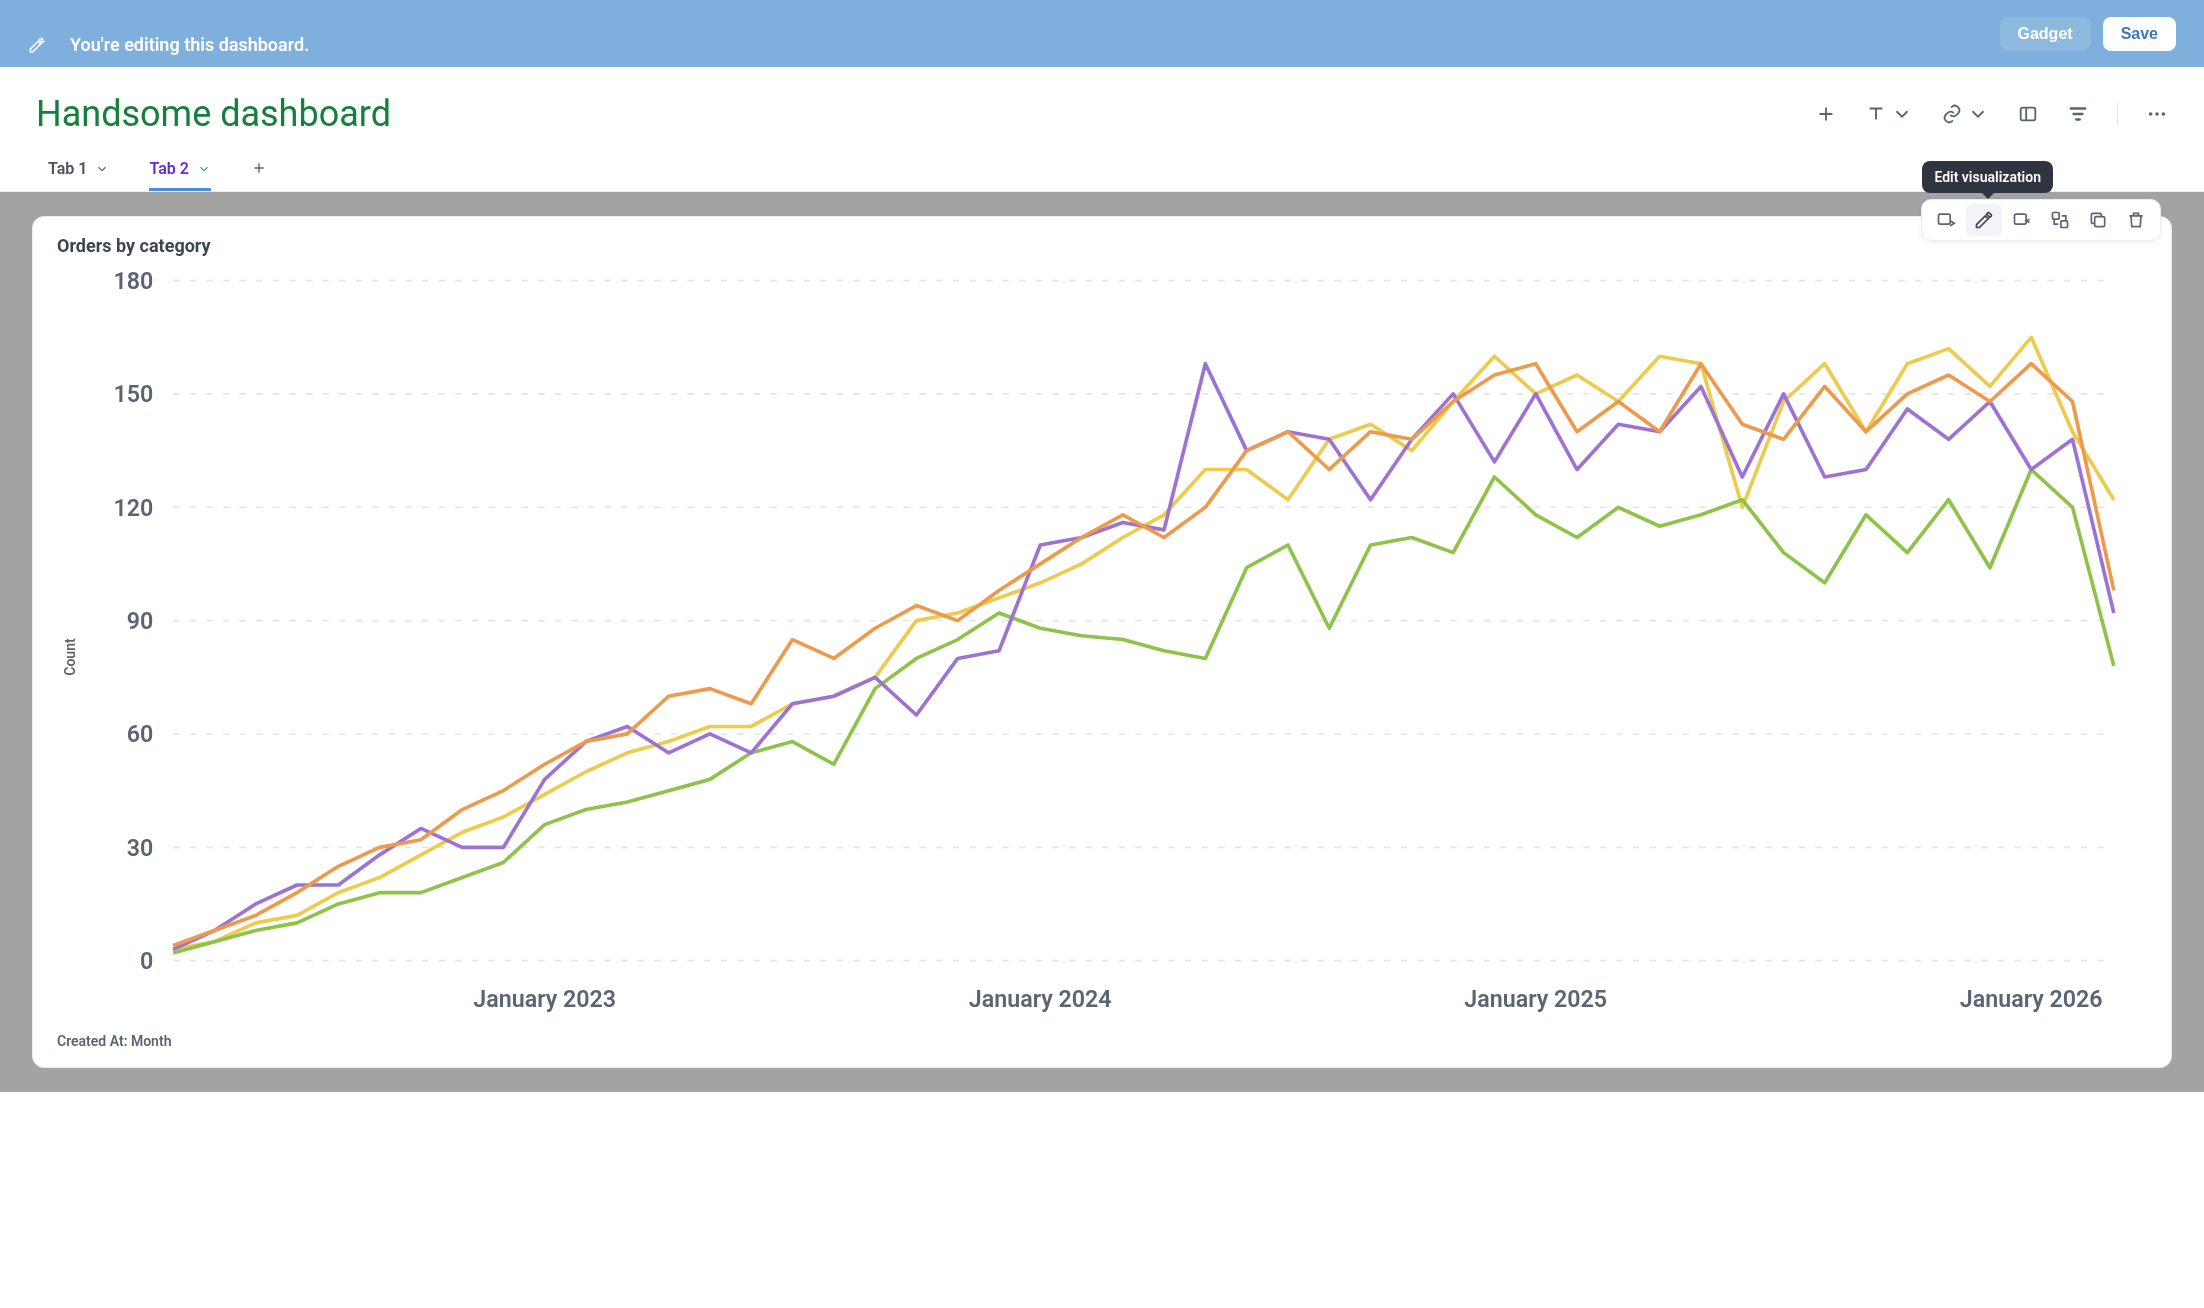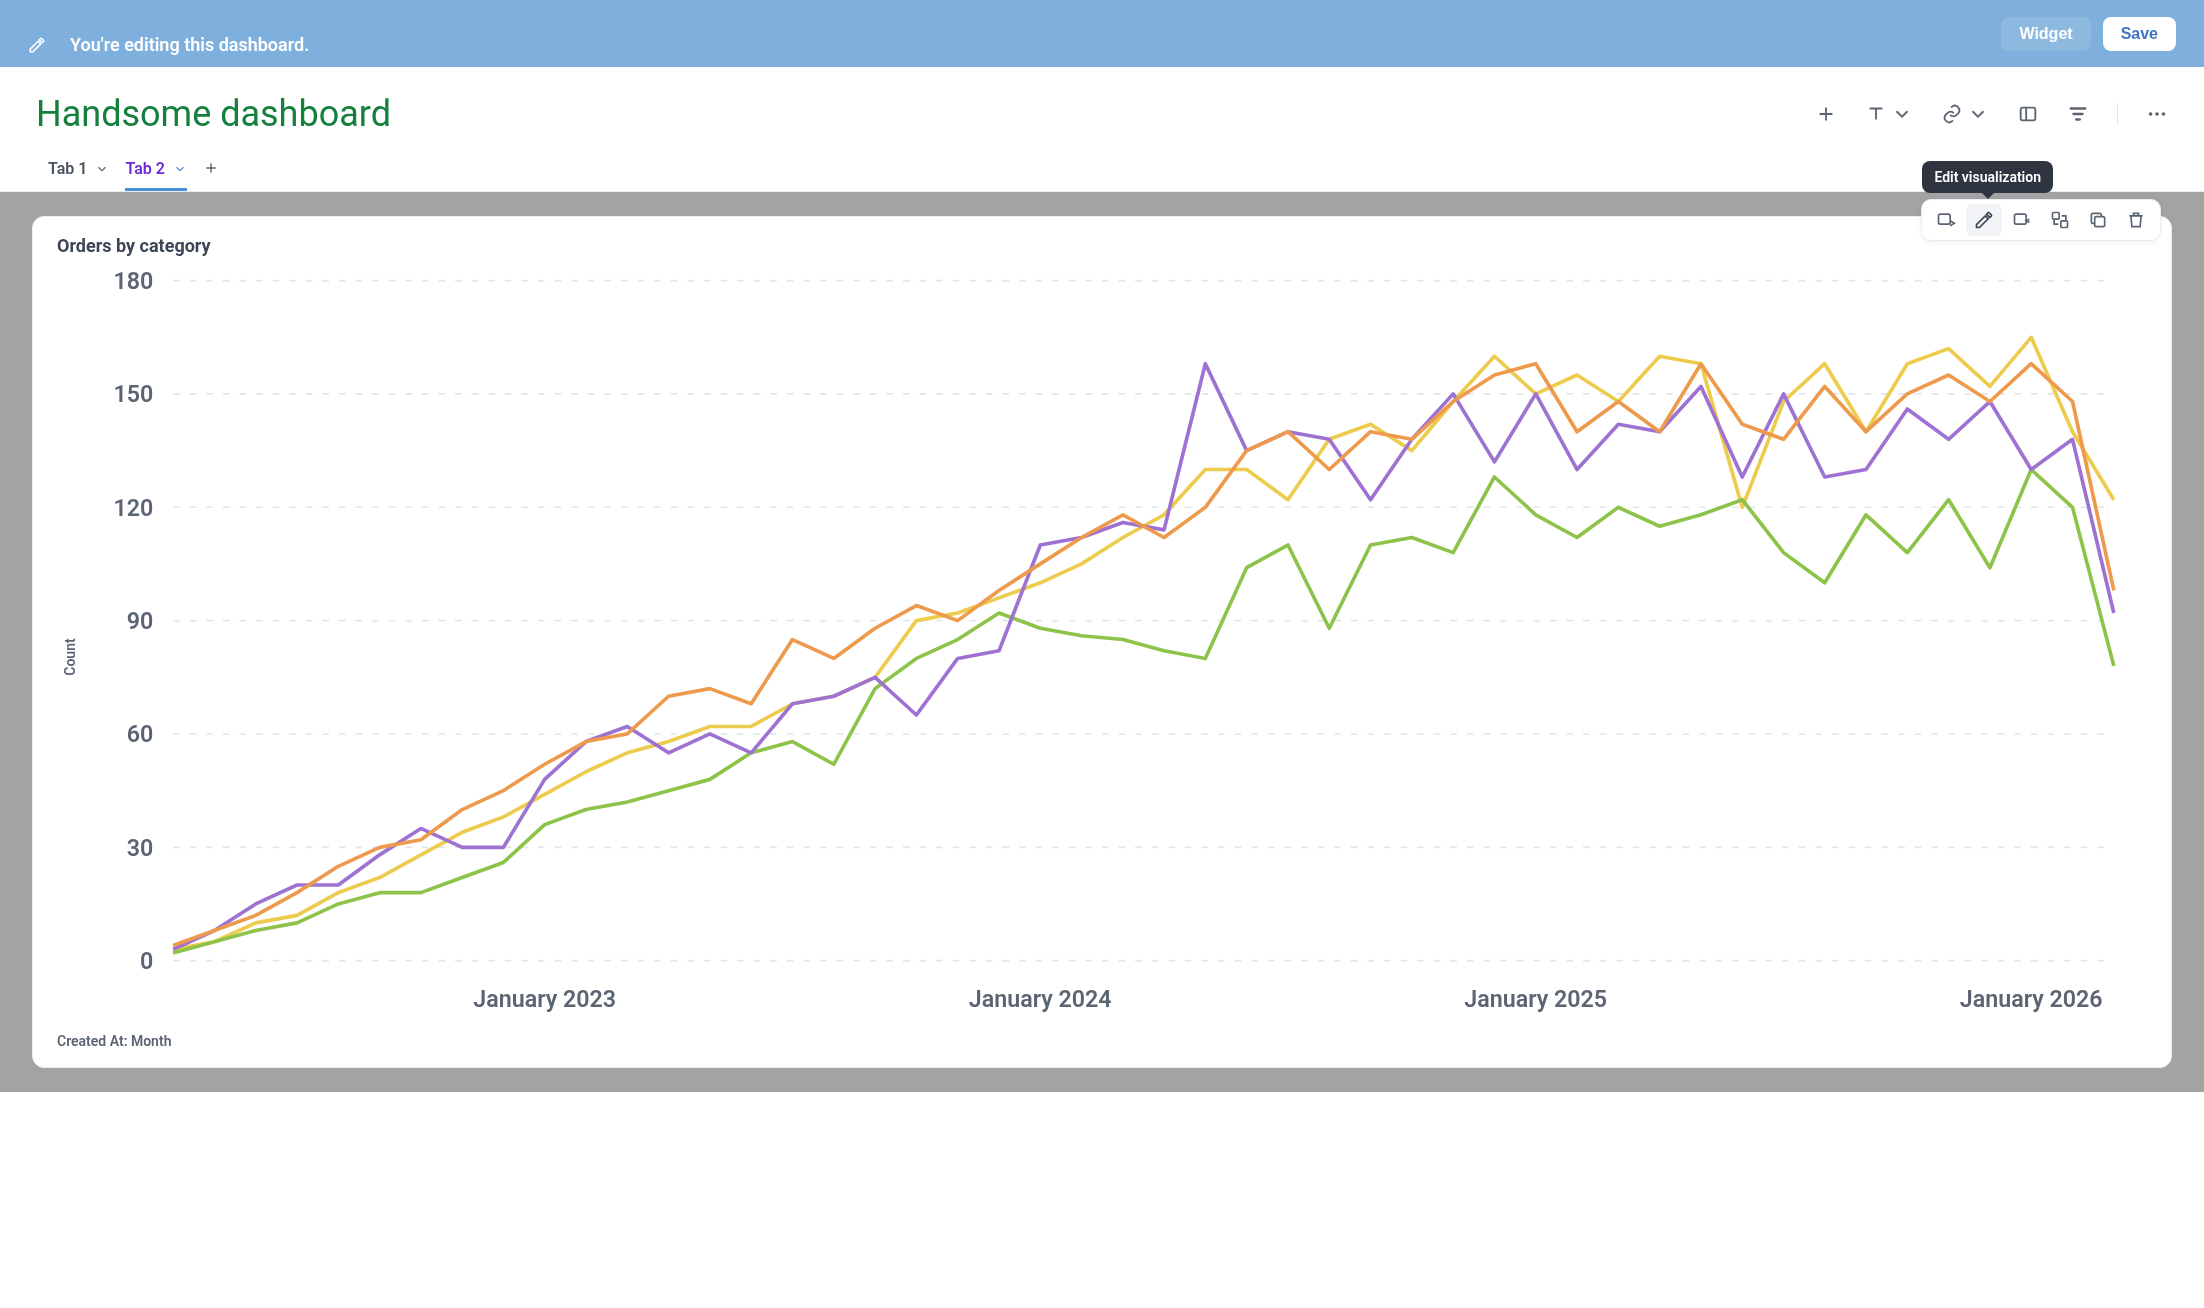--- a/index.html
+++ b/index.html
@@ -27,21 +27,21 @@
   display: flex; align-items: center; justify-content: space-between;
   padding: 26px 36px 10px 36px;
 }
 .dash-title { font-size: 36px; font-weight: 400; color: #15803d; }
 .dash-toolbar { display: flex; align-items: center; gap: 28px; }
 .tb-btn { display: inline-flex; align-items: center; gap: 4px; cursor: pointer; color: #5B6472; }
 .tb-btn svg { width: 22px; height: 22px; }
 .divider-v { width: 1px; height: 22px; background: #E3E5E9; }
 
 
-.tabs { display: flex; align-items: center; gap: 16px; padding: 14px 36px 0 48px; border-bottom: 1px solid #E9ECF0; }
+.tabs { display: flex; align-items: center; gap: 40px; padding: 14px 36px 0 48px; border-bottom: 1px solid #E9ECF0; }
 .tab { display: flex; align-items: center; gap: 8px; padding-bottom: 10px; font-size: 16px; cursor: pointer; color: #4A5260; font-weight: 600; border-bottom: 3px solid transparent; }
 .tab svg { width: 14px; height: 14px; }
 .tab.active { color: #6d28d9; border-bottom-color: #4A90D9; }
 .tab.active svg path { stroke: #4A90D9; }
 .tab-add { cursor: pointer; color: #5B6472; padding-bottom: 10px; }
 
 
 .canvas { padding: 24px 32px; background: #a3a3a3; }
 .card {
   background: #fff; border: 1px solid #E9ECF0; border-radius: 12px;
@@ -90,21 +90,21 @@
 <div class="edit-banner">
   <div class="edit-banner-left">
     <span class="pencil">
       <svg viewBox="0 0 24 24" fill="none" stroke="#fff" stroke-width="2">
           <path d="M3 17.5V21h3.5L17 10.5 13.5 7 3 17.5zM20.7 7.3a1 1 0 0 0 0-1.4l-2.6-2.6a1 1 0 0 0-1.4 0L15 5l3.9 3.9 1.8-1.6z"></path>
         </svg>
     </span>
     <span class="msg">You're editing this dashboard.</span>
   </div>
   <div class="edit-banner-right">
-    <button class="btn btn-cancel">Widget</button>
+    <button class="btn btn-cancel">Gadget</button>
     <button class="btn btn-save">Save</button>
   </div>
 </div>
 
 <div class="dash-header">
   <h1 class="dash-title">Handsome dashboard</h1>
   <div class="dash-toolbar">
     <span class="tb-btn">
         <svg viewBox="0 0 24 24" stroke="#5B6472" stroke-width="2" fill="none">
           <path d="M12 5v14M5 12h14"></path>

